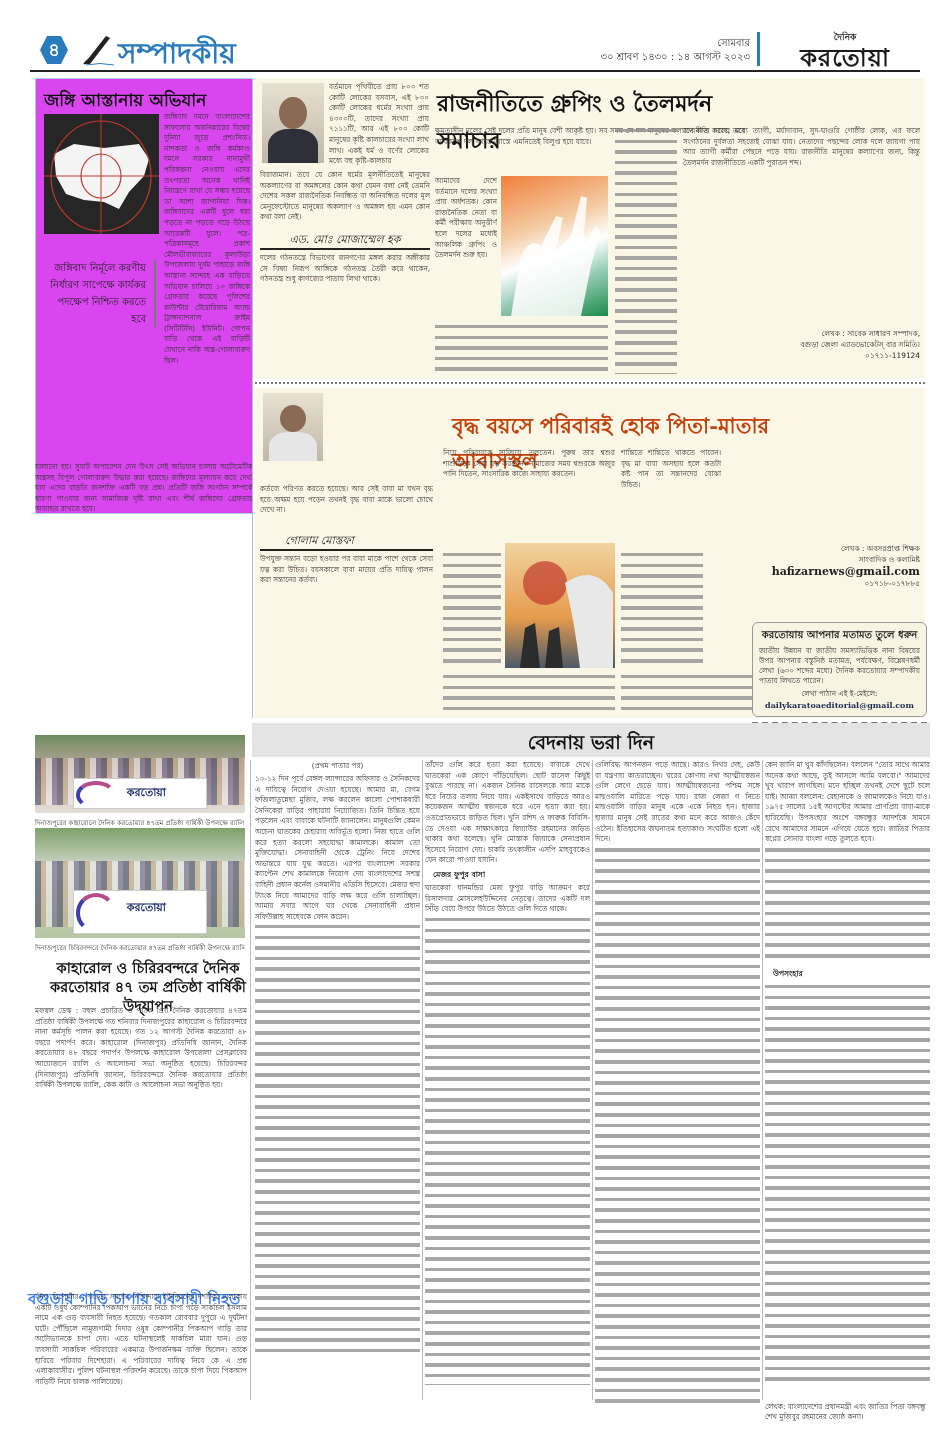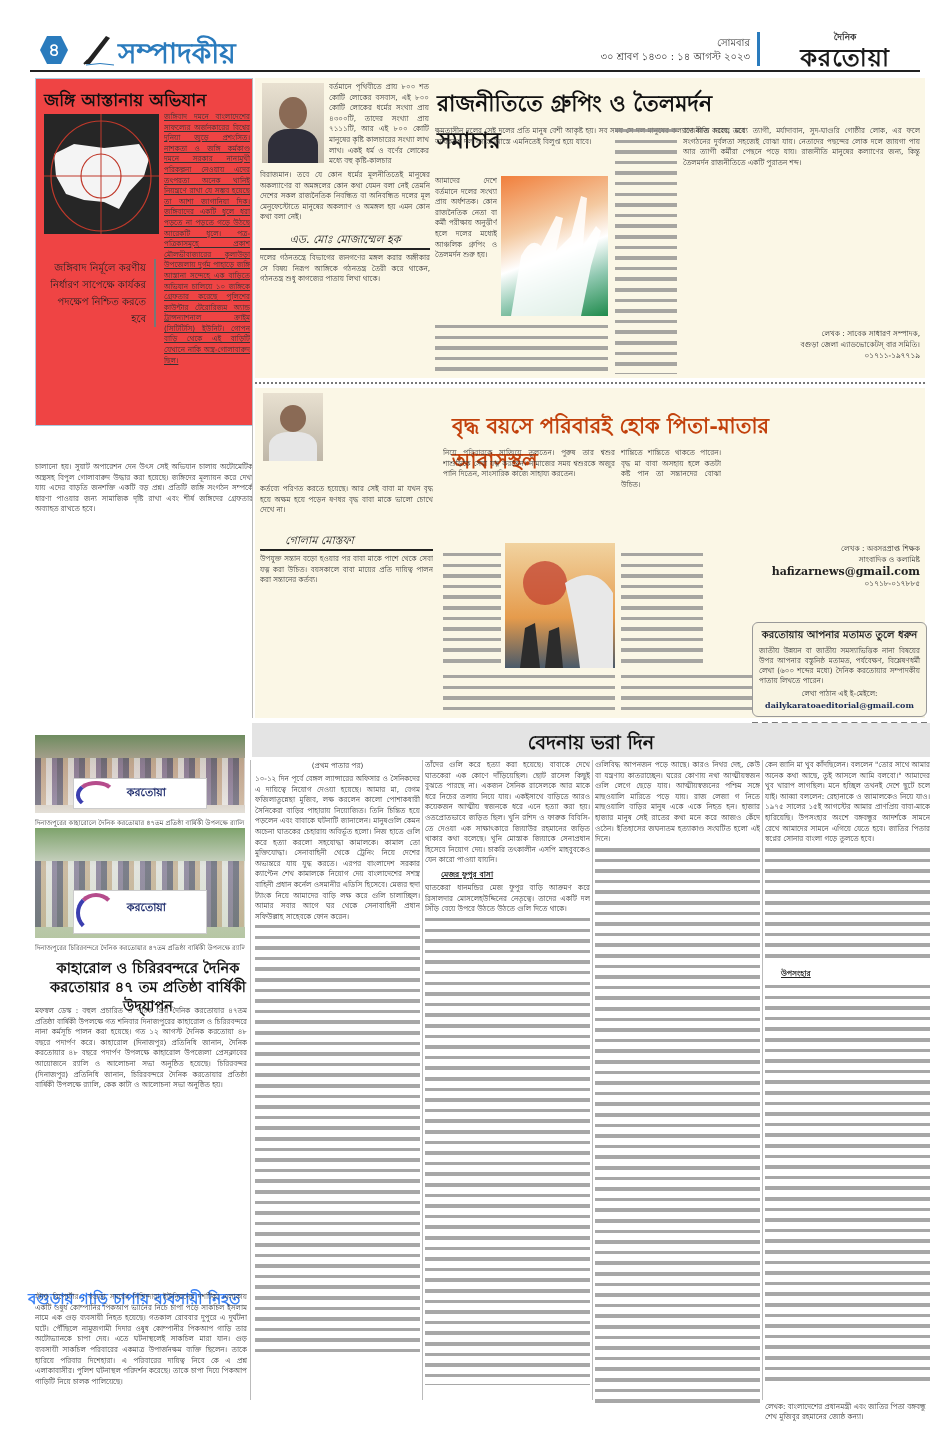--- a/index.html
+++ b/index.html
@@ -18,24 +18,24 @@
   .paper-name { position: absolute; right: 0; top: 0; width: 150px; text-align: center; }
   .paper-small { font: bold 9px "DejaVu Sans", sans-serif; color: #333; }
   .paper-big { font: bold 24px "DejaVu Sans", sans-serif; color: #1a1a1a; letter-spacing: 1px; line-height: 26px; }
   .mast-rule { position: absolute; left: 30px; top: 70px; width: 890px; height: 2px; background: #222; }
 
   
   .txt { font-family: "DejaVu Sans", sans-serif; font-size: 7.2px; line-height: 10.6px; color: #333; text-align: justify; overflow: hidden; }
   .lines { background: repeating-linear-gradient(to bottom, transparent 0 3px, #8a8a8a 3px 6.5px, transparent 6.5px 10.6px); opacity: .75; }
 
   
-  .mil-box { position: absolute; left: 35px; top: 78px; width: 218px; height: 348px; background: #ef4444; border: 1px solid #a9cbe0; }
+  .mil-box { position: absolute; left: 35px; top: 78px; width: 218px; height: 436px; background: #d946ef; border: 1px solid #a9cbe0; }
   .mil-title { position: absolute; left: 8px; top: 8px; font: bold 17px "DejaVu Serif", serif; color: #111; }
   .mil-map { position: absolute; left: 8px; top: 35px; width: 115px; height: 120px; background: #262626; overflow: hidden; }
-  .mil-text { position: absolute; left: 128px; top: 33px; width: 86px; height: 345px; text-decoration: underline; }
+  .mil-text { position: absolute; left: 128px; top: 33px; width: 86px; height: 345px; }
   .mil-quote { position: absolute; left: 10px; top: 180px; width: 110px; text-align: right; font: 10px "DejaVu Serif", serif; line-height: 17px; color: #222; border-right: 2px solid #777; padding-right: 8px; }
   .mil-body { position: absolute; left: 35px; top: 462px; width: 218px; height: 250px; }
 
   
   .art1 { position: absolute; left: 255px; top: 78px; width: 670px; height: 300px; background: #fbf7e6; }
   .photo { background: linear-gradient(#e8e0d0, #bfb7a8); position: absolute; overflow: hidden; }
   .photo .head { position: absolute; left: 28%; top: 18%; width: 44%; height: 40%; border-radius: 50%; background: #8a6a55; }
   .photo .body { position: absolute; left: 10%; top: 58%; width: 80%; height: 50%; border-radius: 40% 40% 0 0; background: #2f2f3a; }
   .art1-photo { left: 7px; top: 5px; width: 62px; height: 80px; }
   .art1-intro { position: absolute; left: 74px; top: 4px; width: 100px; height: 86px; }
@@ -103,21 +103,21 @@
 
   
   .feat-bar { position: absolute; left: 252px; top: 723px; width: 678px; height: 34px; background: #e4e4e4; }
   .feat-title { position: absolute; left: 0; top: 5px; width: 100%; text-align: center; font: bold 19px "DejaVu Serif", serif; color: #111; }
   .feat-col { position: absolute; top: 760px; height: 645px; }
   .fc1 { left: 255px; width: 165px; }
   .fc2 { left: 425px; width: 165px; }
   .fc3 { left: 595px; width: 165px; }
   .fc4 { left: 765px; width: 165px; height: 640px; }
   .fc-first { font: 7.2px "DejaVu Sans", sans-serif; text-align: center; color: #333; margin-bottom: 2px; }
-  .fc-sub { font: bold 7.6px "DejaVu Sans", sans-serif; color: #222; margin: 2px 16px; text-decoration: underline; }
+  .fc-sub { font: bold 7.6px "DejaVu Sans", sans-serif; color: #222; margin: 2px 8px; }
   .fc-fill { width: 100%; }
   .feat-sign { position: absolute; left: 765px; top: 1402px; width: 165px; font: 7.2px "DejaVu Sans", sans-serif; line-height: 10px; color: #333; }
   .vrule { position: absolute; width: 1px; background: #bbb; }
 </style>
 </head>
 <body>
 
 <div class="masthead">
   <div class="page-no">৪</div>
   <svg class="pen-icon" viewBox="0 0 34 34">
@@ -173,32 +173,32 @@
     <svg width="107" height="140" viewBox="0 0 107 140">
       <path d="M10 140 L20 80 Q30 60 40 70 L55 40 L62 42 L55 75 L70 60 L80 20 L86 22 L82 70 L95 50 L100 55 L90 90 L80 140 Z" fill="#ffffff" opacity=".85"></path>
     </svg>
   </div>
   <div class="art1-col2b txt lines"></div>
   <div class="art1-col3a txt lines"></div>
   <div class="art1-col3 txt">রাজনীতি দলের মধ্যে ত্যাগী, মর্যাদাবান, সুদ-ঘাগুরি গোষ্ঠীর লোক, এর ফলে সংগঠনের দুর্বলতা সহজেই বোঝা যায়। নেতাদের পছন্দের লোক দলে জায়গা পায় আর ত্যাগী কর্মীরা পেছনে পড়ে যায়। রাজনীতি মানুষের কল্যাণের জন্য, কিন্তু তৈলমর্দন রাজনীতিতে একটি পুরাতন শব্দ।</div>
   <div class="art1-sign">
     <div>লেখক : সাবেক সাধারণ সম্পাদক,</div>
     <div>বগুড়া জেলা এ্যাডভোকেটস্‌ বার সমিতি।</div>
-    <div>০১৭১১-১৯৭৭১৯</div>
+    <div>০১৭১১-119124</div>
   </div>
 </div>
 
 <div class="dot-sep"></div>
 
 <div class="art2">
   <div class="photo art2-photo">
       <div class="head"></div>
       <div class="body"></div>
     </div>
-  <div class="art2-col1 txt">কর্তব্যে পরিণত করতে হয়েছে। আর সেই বাবা মা যখন বৃদ্ধ হয়ে অক্ষম হয়ে পড়েন ষণধর বৃদ্ধ বাবা মাকে ভালো চোখে দেখে না।</div>
+  <div class="art2-col1 txt">কর্তব্যে পরিণত করতে হয়েছে। আর সেই বাবা মা যখন বৃদ্ধ হয়ে অক্ষম হয়ে পড়েন তখনই বৃদ্ধ বাবা মাকে ভালো চোখে দেখে না।</div>
   <div class="art2-byline">গোলাম মোস্তফা</div>
   <div class="art2-rule"></div>
   <div class="art2-col1b txt">উপযুক্ত সন্তান বড়ো হওয়ার পর বাবা মাকে পাশে থেকে সেবা যত্ন করা উচিত। বয়সকালে বাবা মায়ের প্রতি দায়িত্ব পালন করা সন্তানের কর্তব্য।</div>
   <div class="art2-headline">বৃদ্ধ বয়সে পরিবারই হোক পিতা-মাতার আবাসস্থল</div>
   <div class="art2-col2a txt">নিয়ে পরিবারকে সাজিয়ে তুলতেন। পুরুষ তার শ্বশুর শাশুড়িকে সেবা যত্ন করতেন। নামাজের সময় শ্বশুরকে অজুর পানি দিতেন, সাংসারিক কাজে সাহায্য করতেন।</div>
   <div class="art2-col2s txt lines"></div>
   <div class="art2-img">
     <svg width="110" height="125" viewBox="0 0 110 125">
       <circle cx="40" cy="40" r="22" fill="#c0392b" opacity=".7"></circle>
       <path d="M15 125 L20 85 L30 80 L35 125 Z" fill="#2c2c2c"></path>

